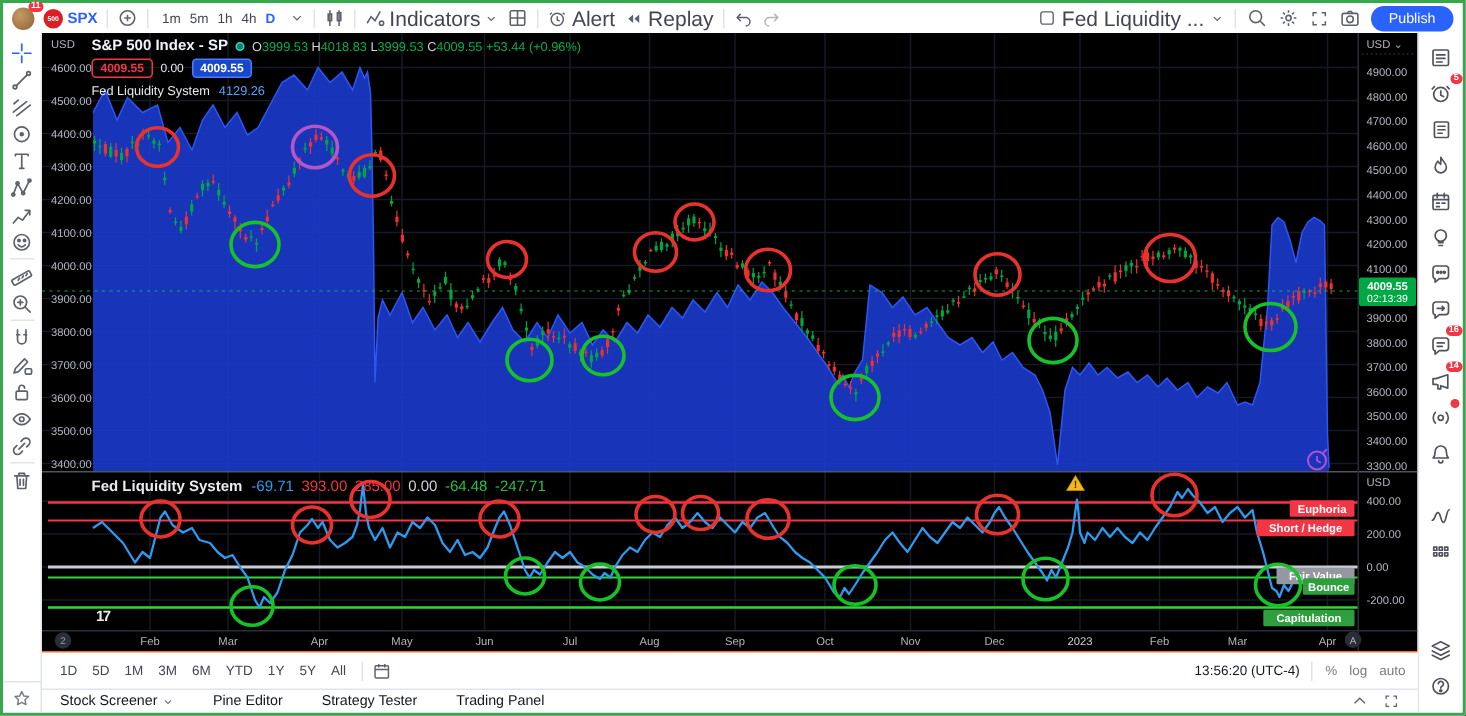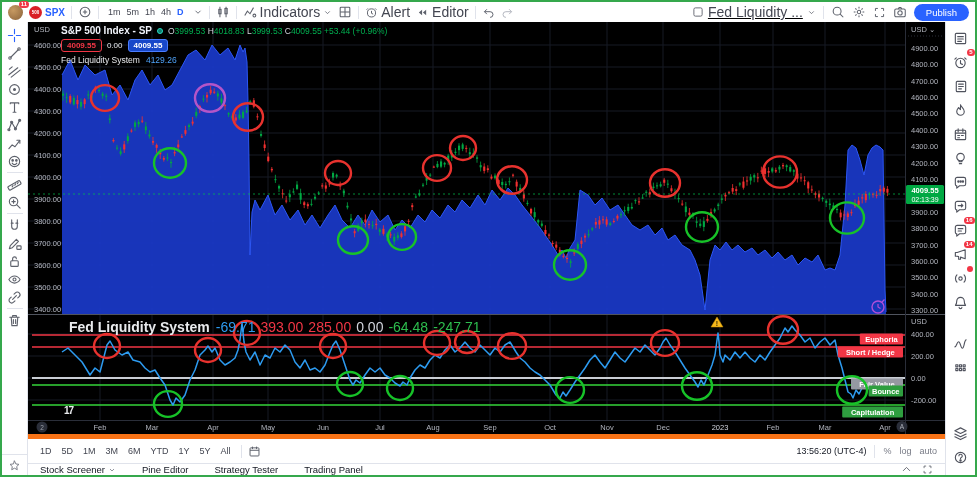--- a/index.html
+++ b/index.html
@@ -15,21 +15,21 @@
   .badge { position:absolute; top:-4px; right:-6px; background:#f23645; color:#fff; font-size:6px; font-weight:bold; border-radius:6px; padding:0 2px; line-height:7px; min-width:7px; text-align:center; }
   .symlogo { width:13px; height:13px; border-radius:50%; background:#d91f26; color:#fff; font-size:4.5px; font-weight:bold; display:flex; align-items:center; justify-content:center; }
   .symtxt { font-size:10px; font-weight:bold; color:#2962ff; }
   .tf { font-size:9px; color:#434651; padding:1px 3px; cursor:pointer; }
   .tf.active { color:#2962ff; font-weight:bold; }
   .tbtxt { font-size:14px; color:#434651; }
   .icon { display:inline-flex; align-items:center; justify-content:center; color:#5d616b; }
   .icon svg { display:block; }
   .muted { color:#b2b5be; }
   .publish { background:#2962ff; color:#fff; font-size:9.5px; padding:3px 12px; border-radius:12px; border:none; cursor:pointer; }
-  .scriptbox { display:flex; align-items:center; gap:4px;text-decoration:underline; }
+  .scriptbox { display:flex; align-items:center; gap:4px; }
 
   
   .mid { display:flex; height:453px; flex:0 0 auto; }
   .leftcol { width:26px; border-right:1px solid #e0e3eb; display:flex; flex-direction:column; align-items:center; padding-top:4px; background:#fff; }
   .leftcol .tool { width:20px; height:18px; display:flex; align-items:center; justify-content:center; color:#5d616b; cursor:pointer; }
   .leftcol .tool.active { color:#2962ff; }
   .hdiv { width:16px; height:1px; background:#e0e3eb; margin:2px 0; }
   .star-cell { margin-top:auto; width:26px; height:21px; border-top:1px solid #e0e3eb; display:flex; align-items:center; justify-content:center; color:#787b86; }
 
   .center { width:917px; display:flex; flex-direction:column; position:relative; }
@@ -41,26 +41,26 @@
   .sym-title { color:#f0f3fa; font-size:10px; font-weight:bold; }
   .livedot { width:6px; height:6px; border-radius:50%; background:#0e7d6d; border:1px solid #2bd8c2; }
   .ohlc { font-size:8.5px; color:#d1d4dc; }
   .ohlc b { font-weight:normal; color:#00b050; }
   .order-row { display:flex; align-items:center; gap:5px; margin-top:3px; }
   .sellbox { border:1px solid #f23645; color:#f23645; background:rgba(10,10,10,.65); font-size:8px; font-weight:bold; padding:1px 5px; border-radius:3px; }
   .spread { color:#e8eaed; font-size:8px; }
   .buybox { border:1px solid #4a7dff; color:#fff; background:#1848c9; font-size:8px; font-weight:bold; padding:1px 5px; border-radius:3px; }
   .ind-row { margin-top:3px; font-size:8.5px; color:#e8eaed; }
   .ind-val { color:#4ea1f7; margin-left:6px; }
-  .osc-head { position:absolute; left:41px; top:297px; z-index:5; font-size:14px; color:#e8eaed; pointer-events:none; }
+  .osc-head { position:absolute; left:33px; top:297px; z-index:5; font-size:10px; color:#e8eaed; pointer-events:none; }
   .osc-head b { font-weight:bold; margin-right:6px; }
   .osc-head span { margin-right:5px; }
 
   
-  .btoolbar { height:20px; border-top:5px solid #f97316; background:#fff; display:flex; align-items:center; padding:12px 8px; }
+  .btoolbar { height:20px; border-top:1px solid #f97316; background:#fff; display:flex; align-items:center; padding:12px 8px; }
   .rangebtn { font-size:9px; color:#434651; padding:1px 4px; cursor:pointer; }
   .btoolbar .right { margin-left:auto; display:flex; align-items:center; gap:8px; }
   .clocktxt { font-size:9px; color:#131722; }
   .scalebtn { font-size:9px; color:#787b86; cursor:pointer; }
   .tabsrow { height:21px; border-top:1px solid #e0e3eb; background:#fff; display:flex; align-items:center; gap:26px; padding:0 12px; }
   .tabsrow .tab { font-size:9.5px; color:#131722; cursor:pointer; display:flex; align-items:center; gap:3px; }
   .tabsrow .chartbtns { margin-left:auto; display:flex; gap:10px; color:#787b86; }
 
   .rightcol { width:30px; border-left:1px solid #e0e3eb; background:#fff; display:flex; flex-direction:column; align-items:center; padding-top:6px; }
   .rightcol .ritem { position:relative; width:22px; height:20px; margin-bottom:4px; display:flex; align-items:center; justify-content:center; color:#50535e; cursor:pointer; }
@@ -140,21 +140,21 @@
             </svg>
           </span>
         <span class="tbtxt">Alert</span>
       </span>
       <span style="display:flex;align-items:center;gap:3px">
         <span class="icon">
             <svg width="13" height="13" viewBox="0 0 16 16" fill="currentColor">
               <path d="M7.5 4.5L3.5 8l4 3.5zM12.5 4.5L8.5 8l4 3.5z"></path>
             </svg>
           </span>
-        <span class="tbtxt">Editor</span>
+        <span class="tbtxt">Replay</span>
       </span>
       <span class="vdiv"></span>
       <span class="icon">
           <svg width="13" height="13" viewBox="0 0 16 16" fill="none" stroke="currentColor" stroke-width="1.2">
             <path d="M6 4L3 7l3 3M3 7h7a3.5 3.5 0 0 1 0 7"></path>
           </svg>
         </span>
       <span class="icon muted">
           <svg width="13" height="13" viewBox="0 0 16 16" fill="none" stroke="currentColor" stroke-width="1.2">
             <path d="M10 4l3 3-3 3M13 7H6a3.5 3.5 0 0 0 0 7"></path>

